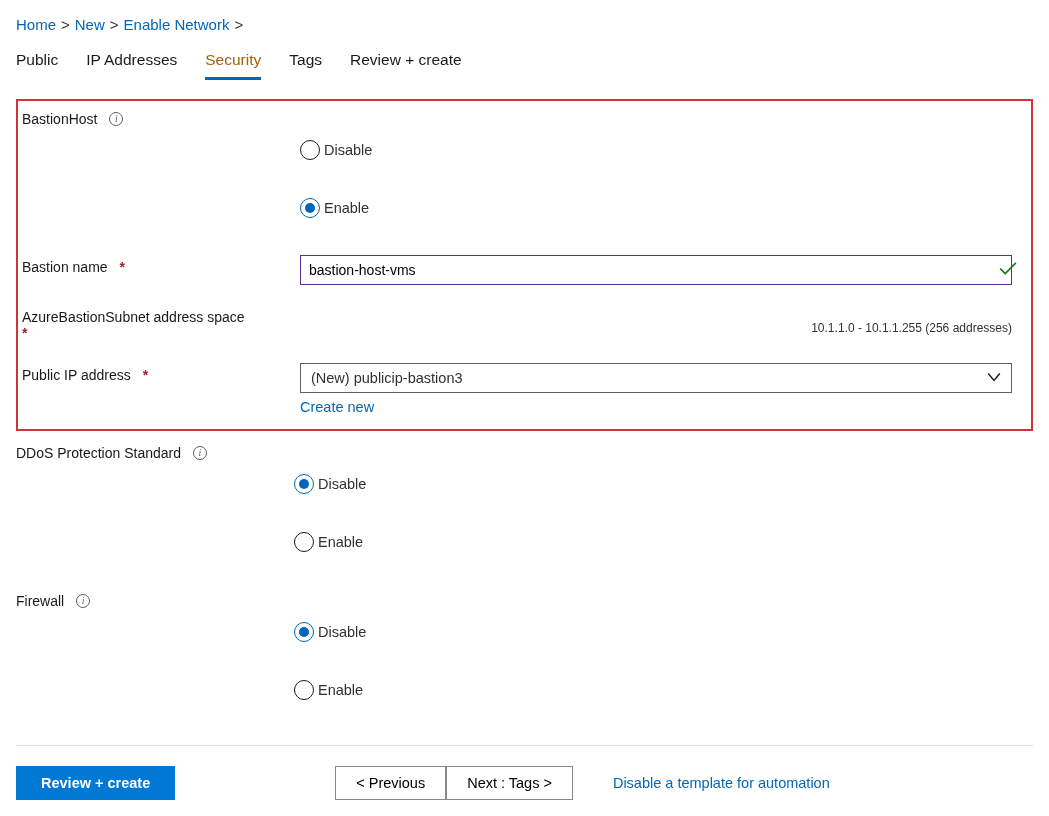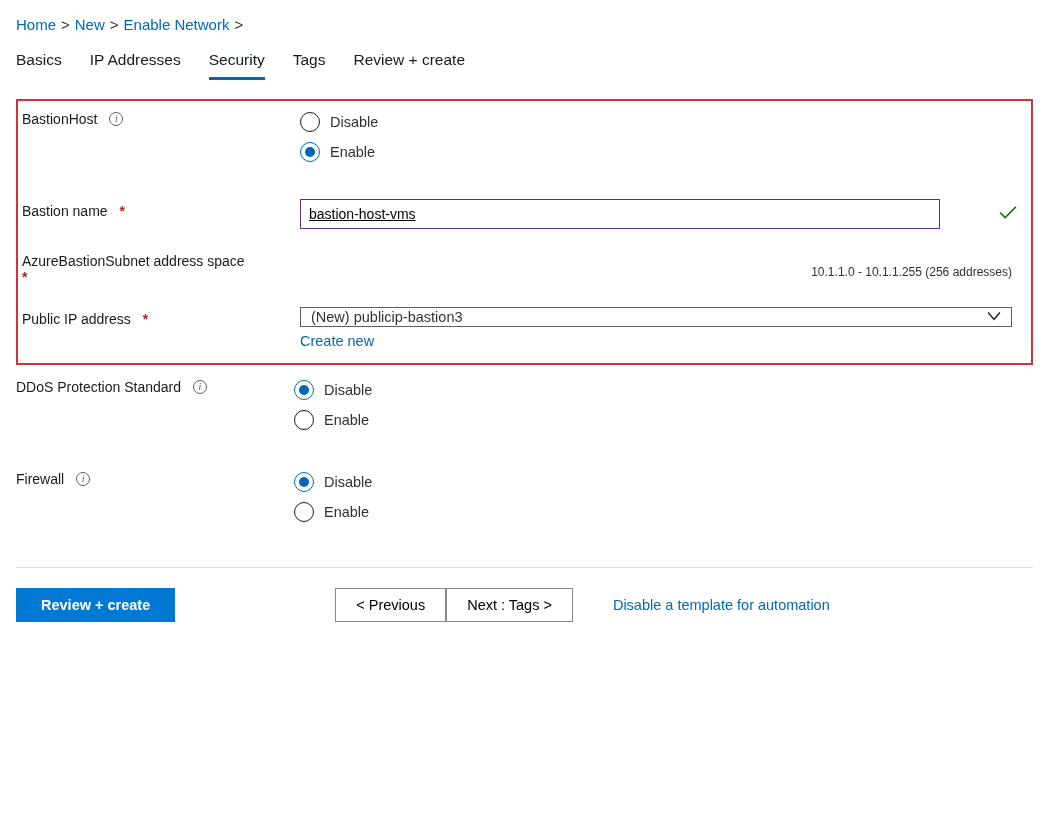--- a/index.html
+++ b/index.html
@@ -16,68 +16,68 @@
   .breadcrumb { display: flex; align-items: center; gap: 5px; font-size: 15px; margin-bottom: 14px; }
   .breadcrumb a { color: #0067b8; text-decoration: none; }
   .crumb-sep { color: #323130; }
 
   
   h1.page-title { font-size: 28px; font-weight: 600; color: #1b1a19; margin-bottom: 60px; }
 
   
   .tabs { display: flex; gap: 28px; border-bottom: 1px solid transparent; margin-bottom: 18px; }
   .tab { padding: 4px 0 8px 0; font-size: 15.5px; color: #1b1a19; cursor: pointer; border-bottom: 3px solid transparent; }
-  .tab.active { color: #0f172a; border-bottom-color: #0067b8; font-weight: 400; }
+  .tab.active { color: #a16207; border-bottom-color: #0067b8; font-weight: 400; }
 
   
   .highlight-box { border: 2px solid #d13438; padding: 6px 4px 6px 4px; margin-bottom: 10px; }
 
   
   .form-row { display: flex; align-items: flex-start; margin-bottom: 8px; }
   .form-row .label-col { width: 278px; padding-top: 4px; font-size: 14px; color: #1b1a19; display: flex; align-items: center; gap: 12px; flex-wrap: wrap;}
   .form-row .ctrl-col { flex: 1; }
 
   .required { color: #a4262c; font-weight: 700; }
 
   .info-icon {
     width: 14px; height: 14px; border: 1px solid #605e5c; border-radius: 50%;
     display: inline-flex; align-items: center; justify-content: center;
     font-size: 10px; color: #605e5c; font-style: italic; font-family: Georgia, serif;
     line-height: 1;
   }
 
   
-  .radio-line { display: flex; align-items: center; gap: 10px; height: 30px; }
+  .radio-line { display: flex; align-items: center; gap: 4px; height: 30px; margin-top: 28px; }
   .radio {
     width: 20px; height: 20px; border: 1px solid #1b1a19; border-radius: 50%;
     display: inline-flex; align-items: center; justify-content: center;
     cursor: pointer;
   }
   .radio.checked { border-color: #0067b8; }
   .radio.checked::after {
     content: ""; width: 10px; height: 10px; background: #0067b8; border-radius: 50%;
   }
   .radio-label { font-size: 14.5px; }
 
   
   .field-wrap { position: relative; }
   .txt-input {
-    width: 640px; height: 30px; padding: 4px 34px 4px 8px;
-    border: 1px solid #5c2e91; font-size: 14px; outline: none; text-decoration: underline;
+    width: 712px; height: 30px; padding: 4px 34px 4px 8px;
+    border: 1px solid #5c2e91; font-size: 14px; outline: none;
   }
   .valid-check {
     position: absolute; right: 10px; top: 50%; transform: translateY(-50%);
     color: #107c10;
   }
 
   .help-text { width: 712px; text-align: right; font-size: 12px; color: #323130; margin-top: 16px;}
 
   
   .dropdown {
-    width: 712px; height: 20px; border: 1px solid #605e5c;
+    width: 712px; height: 30px; border: 1px solid #605e5c;
     display: flex; align-items: center; justify-content: space-between;
     padding: 0 10px 0 10px; cursor: pointer; font-size: 14.5px;
   }
   .chevron { width: 14px; height: 14px; }
 
   .link { color: #0067b8; text-decoration: none; font-size: 14.5px; display: inline-block; margin-top: 6px; cursor: pointer;}
 
   
   .footer-sep { border-top: 1px solid #e1dfdd; margin-top: 40px; }
   .footer { display: flex; align-items: center; gap: 40px; padding: 20px 0 28px 0; }
@@ -99,21 +99,21 @@
     <a href="#">Home</a>
     <span class="crumb-sep">&gt;</span>
     <a href="#">New</a>
     <span class="crumb-sep">&gt;</span>
     <a href="#">Enable Network</a>
     <span class="crumb-sep">&gt;</span>
   </nav>
 
 
   <div class="tabs">
-    <div class="tab">Basics</div>
+    <div class="tab">Public</div>
     <div class="tab">IP Addresses</div>
     <div class="tab active">Security</div>
     <div class="tab">Tags</div>
     <div class="tab">Review + create</div>
   </div>
 
   <div class="highlight-box">
 
     <div class="form-row">
       <div class="label-col">

